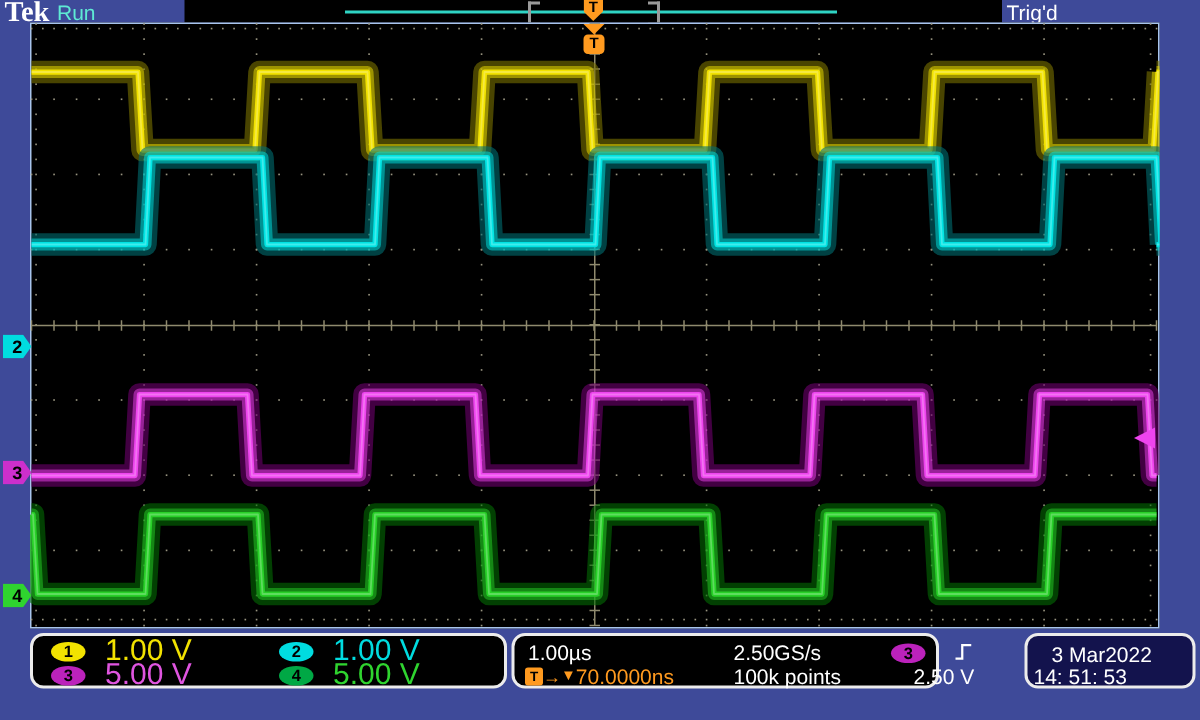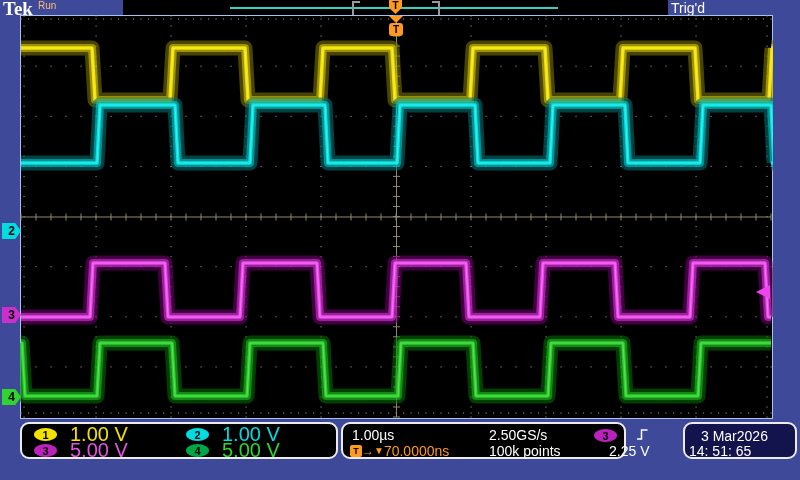--- a/index.html
+++ b/index.html
@@ -6,21 +6,21 @@
   body{
     width:800px;height:480px;position:relative;overflow:hidden;
     background:#3e4a99;
     font-family:"Liberation Sans",sans-serif;
     -webkit-font-smoothing:antialiased;
   }
   .abs{position:absolute}
 
   
   .tek-logo{left:3px;top:-2px;color:#fff;font-family:"Liberation Serif",serif;font-weight:bold;font-size:19px;letter-spacing:0px}
-  .acq-status{left:38px;top:0px;color:#fdba74;font-size:10px}
+  .acq-status{left:38px;top:0px;color:#5eead4;font-size:14px}
   .trigd{left:671px;top:0px;color:#ffffff;font-size:14px}
   .record-bar{left:123px;top:0;width:545px;height:15px;background:#000}
   .record-line{position:absolute;left:107px;top:7px;width:328px;height:2px;background:#2fd4c4}
   .brk{position:absolute;top:1px;width:6px;height:12px;border-top:2px solid #9a9a9a;border-bottom:2px solid #9a9a9a}
   .brk-l{left:229px;border-left:2px solid #9a9a9a}
   .brk-r{left:309px;border-right:2px solid #9a9a9a}
   .t-pent{position:absolute;left:266px;top:0px;width:13px;height:14px;background:#ff9a1f;
     clip-path:polygon(0 0,100% 0,100% 55%,50% 100%,0 55%);
     color:#000;font-weight:bold;font-size:10px;text-align:center;line-height:12px}
 
@@ -1149,25 +1149,25 @@
   <div class="cell" style="left:7px;top:19px">
     <span class="tflag-sm">T</span>
     <span class="rtext orange" style="font-size:12px">→</span>
     <span class="rtext orange" style="font-size:10px">▼</span>
     <span class="rtext orange">70.0000ns</span>
     </div>
   <div class="cell" style="left:146px;top:19px">
     <span class="rtext">100k points</span>
     </div>
   <div class="cell" style="left:266px;top:19px">
-    <span class="rtext">2.25 V</span>
+    <span class="rtext">2.50 V</span>
     </div>
 </div>
 
 <div class="abs rbox box-date">
   <div class="date-row" style="top:4px;padding:0 7px 0 16px;">
     <span>3 Mar</span>
-    <span>2026</span>
+    <span>2022</span>
   </div>
   <div class="date-row" style="top:19px;padding-left:4px">
-    <span>14: 51: 65</span>
+    <span>14: 51: 53</span>
   </div>
 </div>
 
 </body></html>

